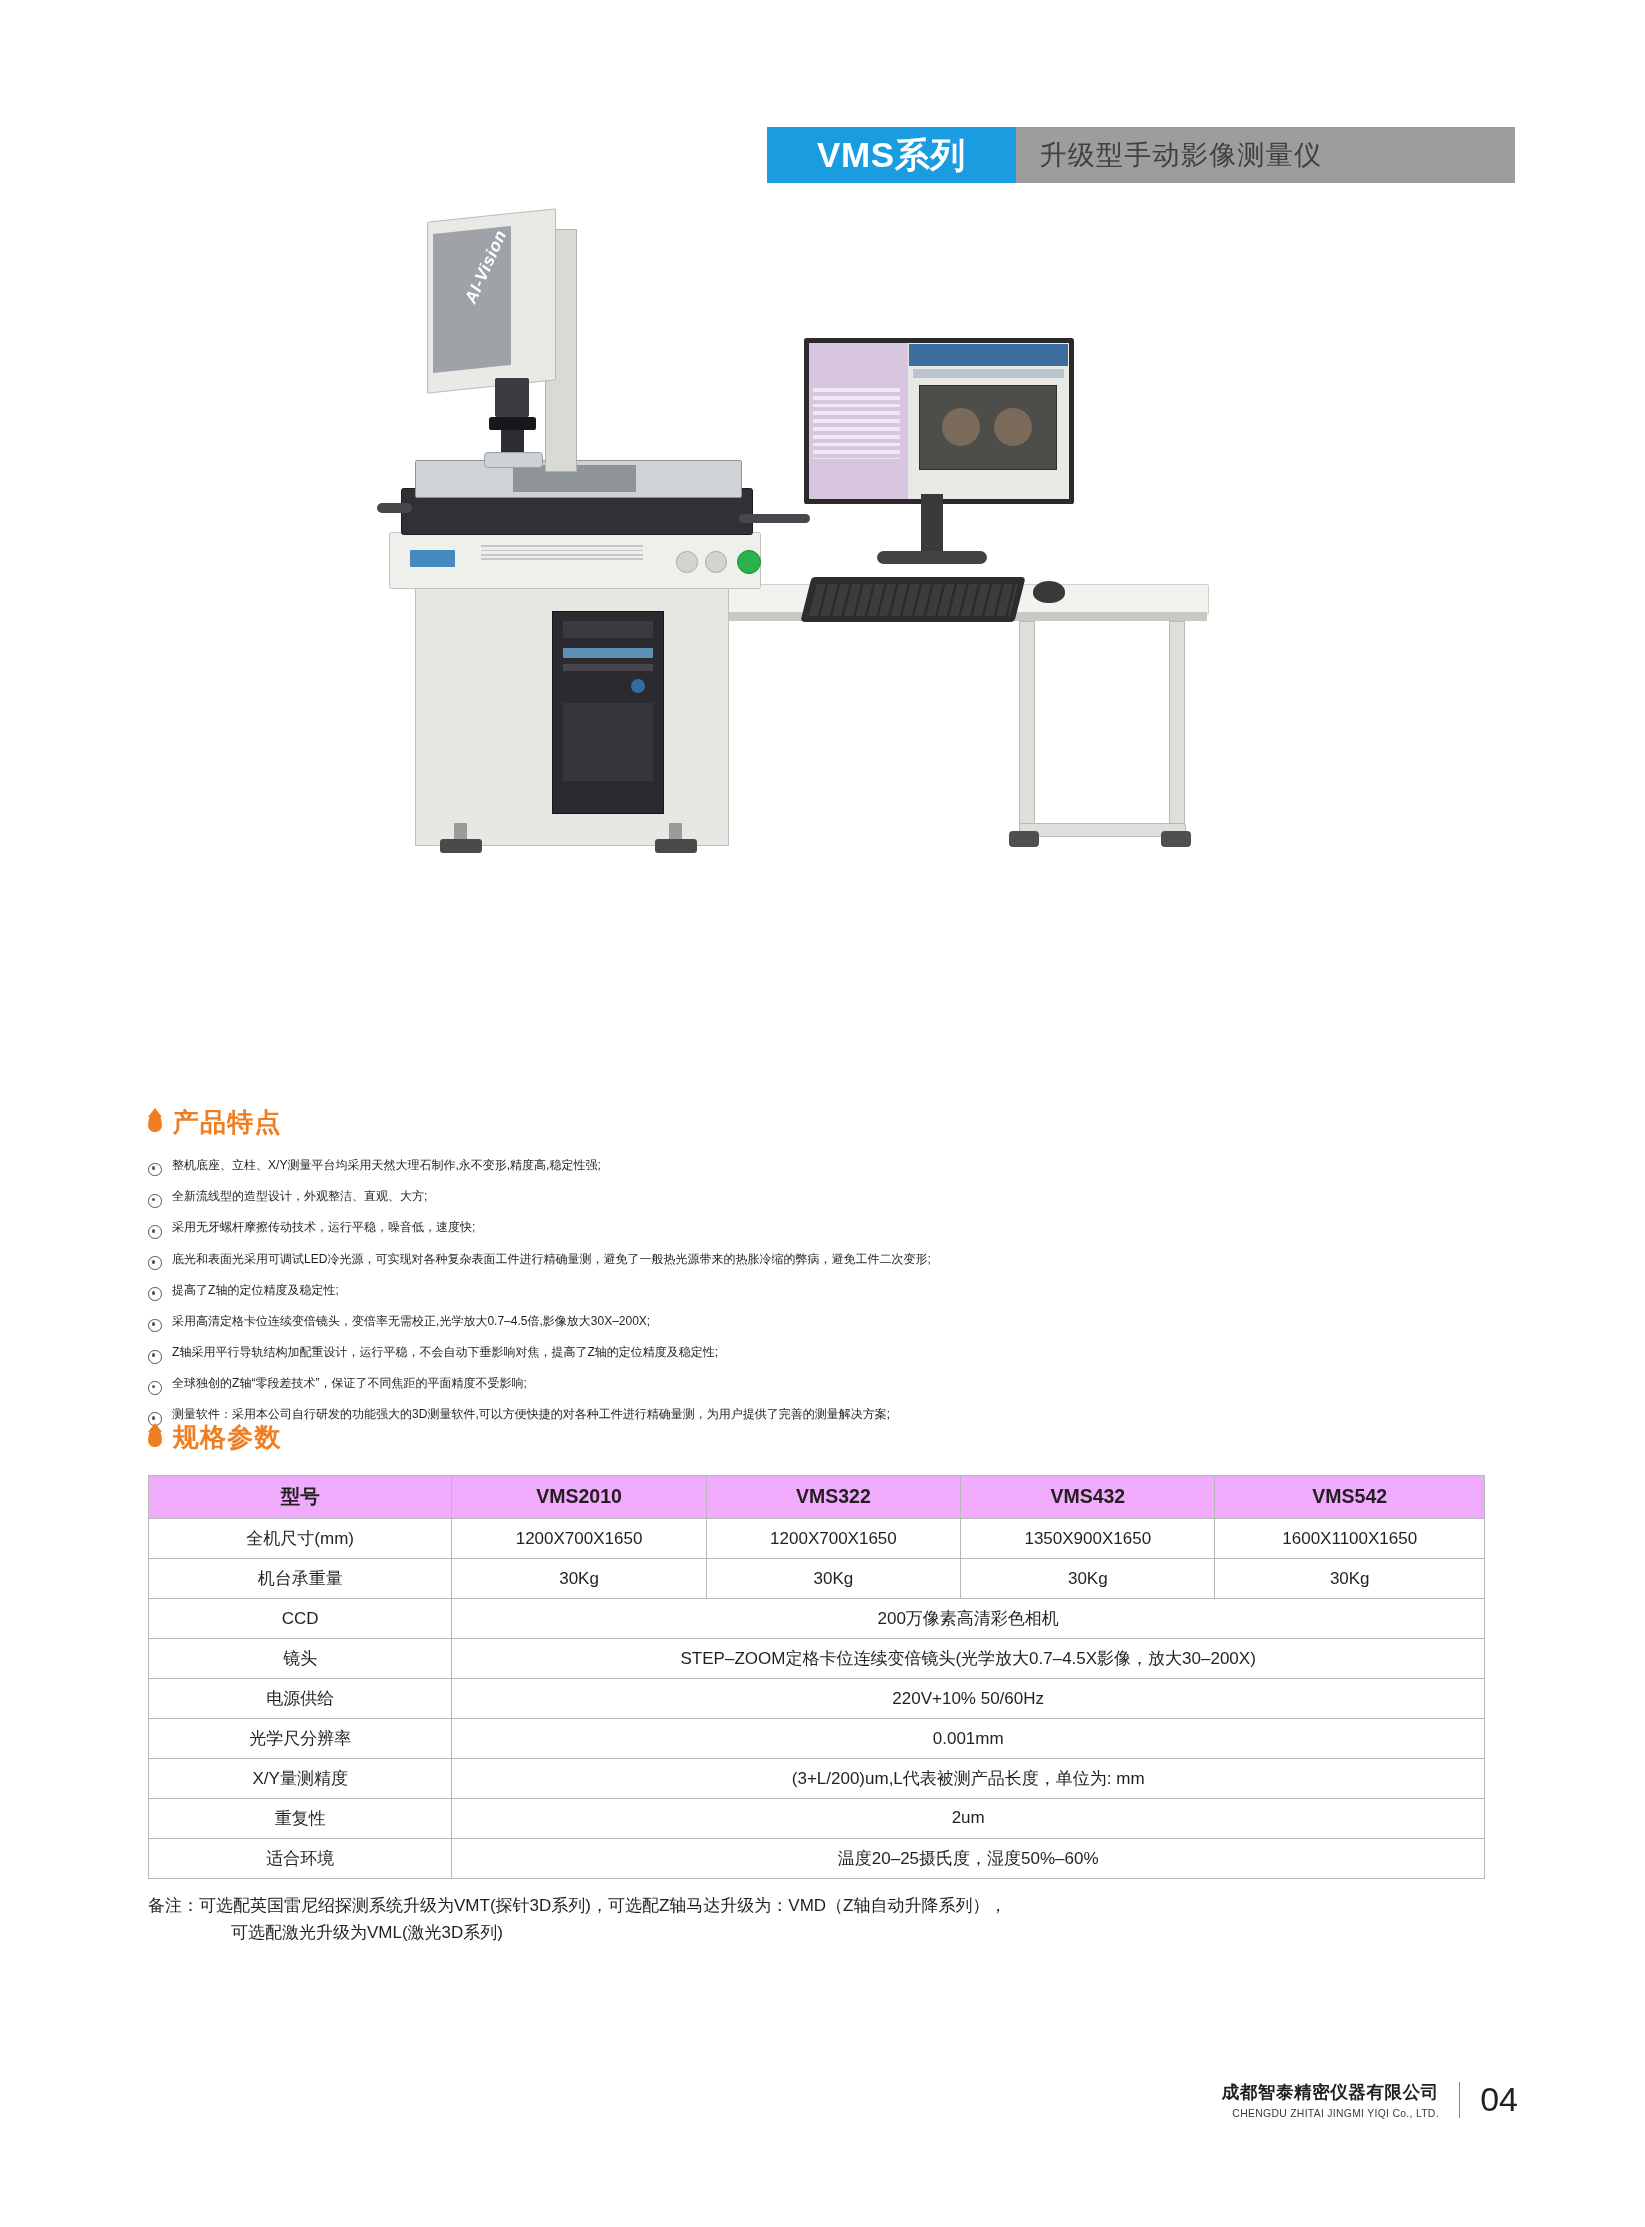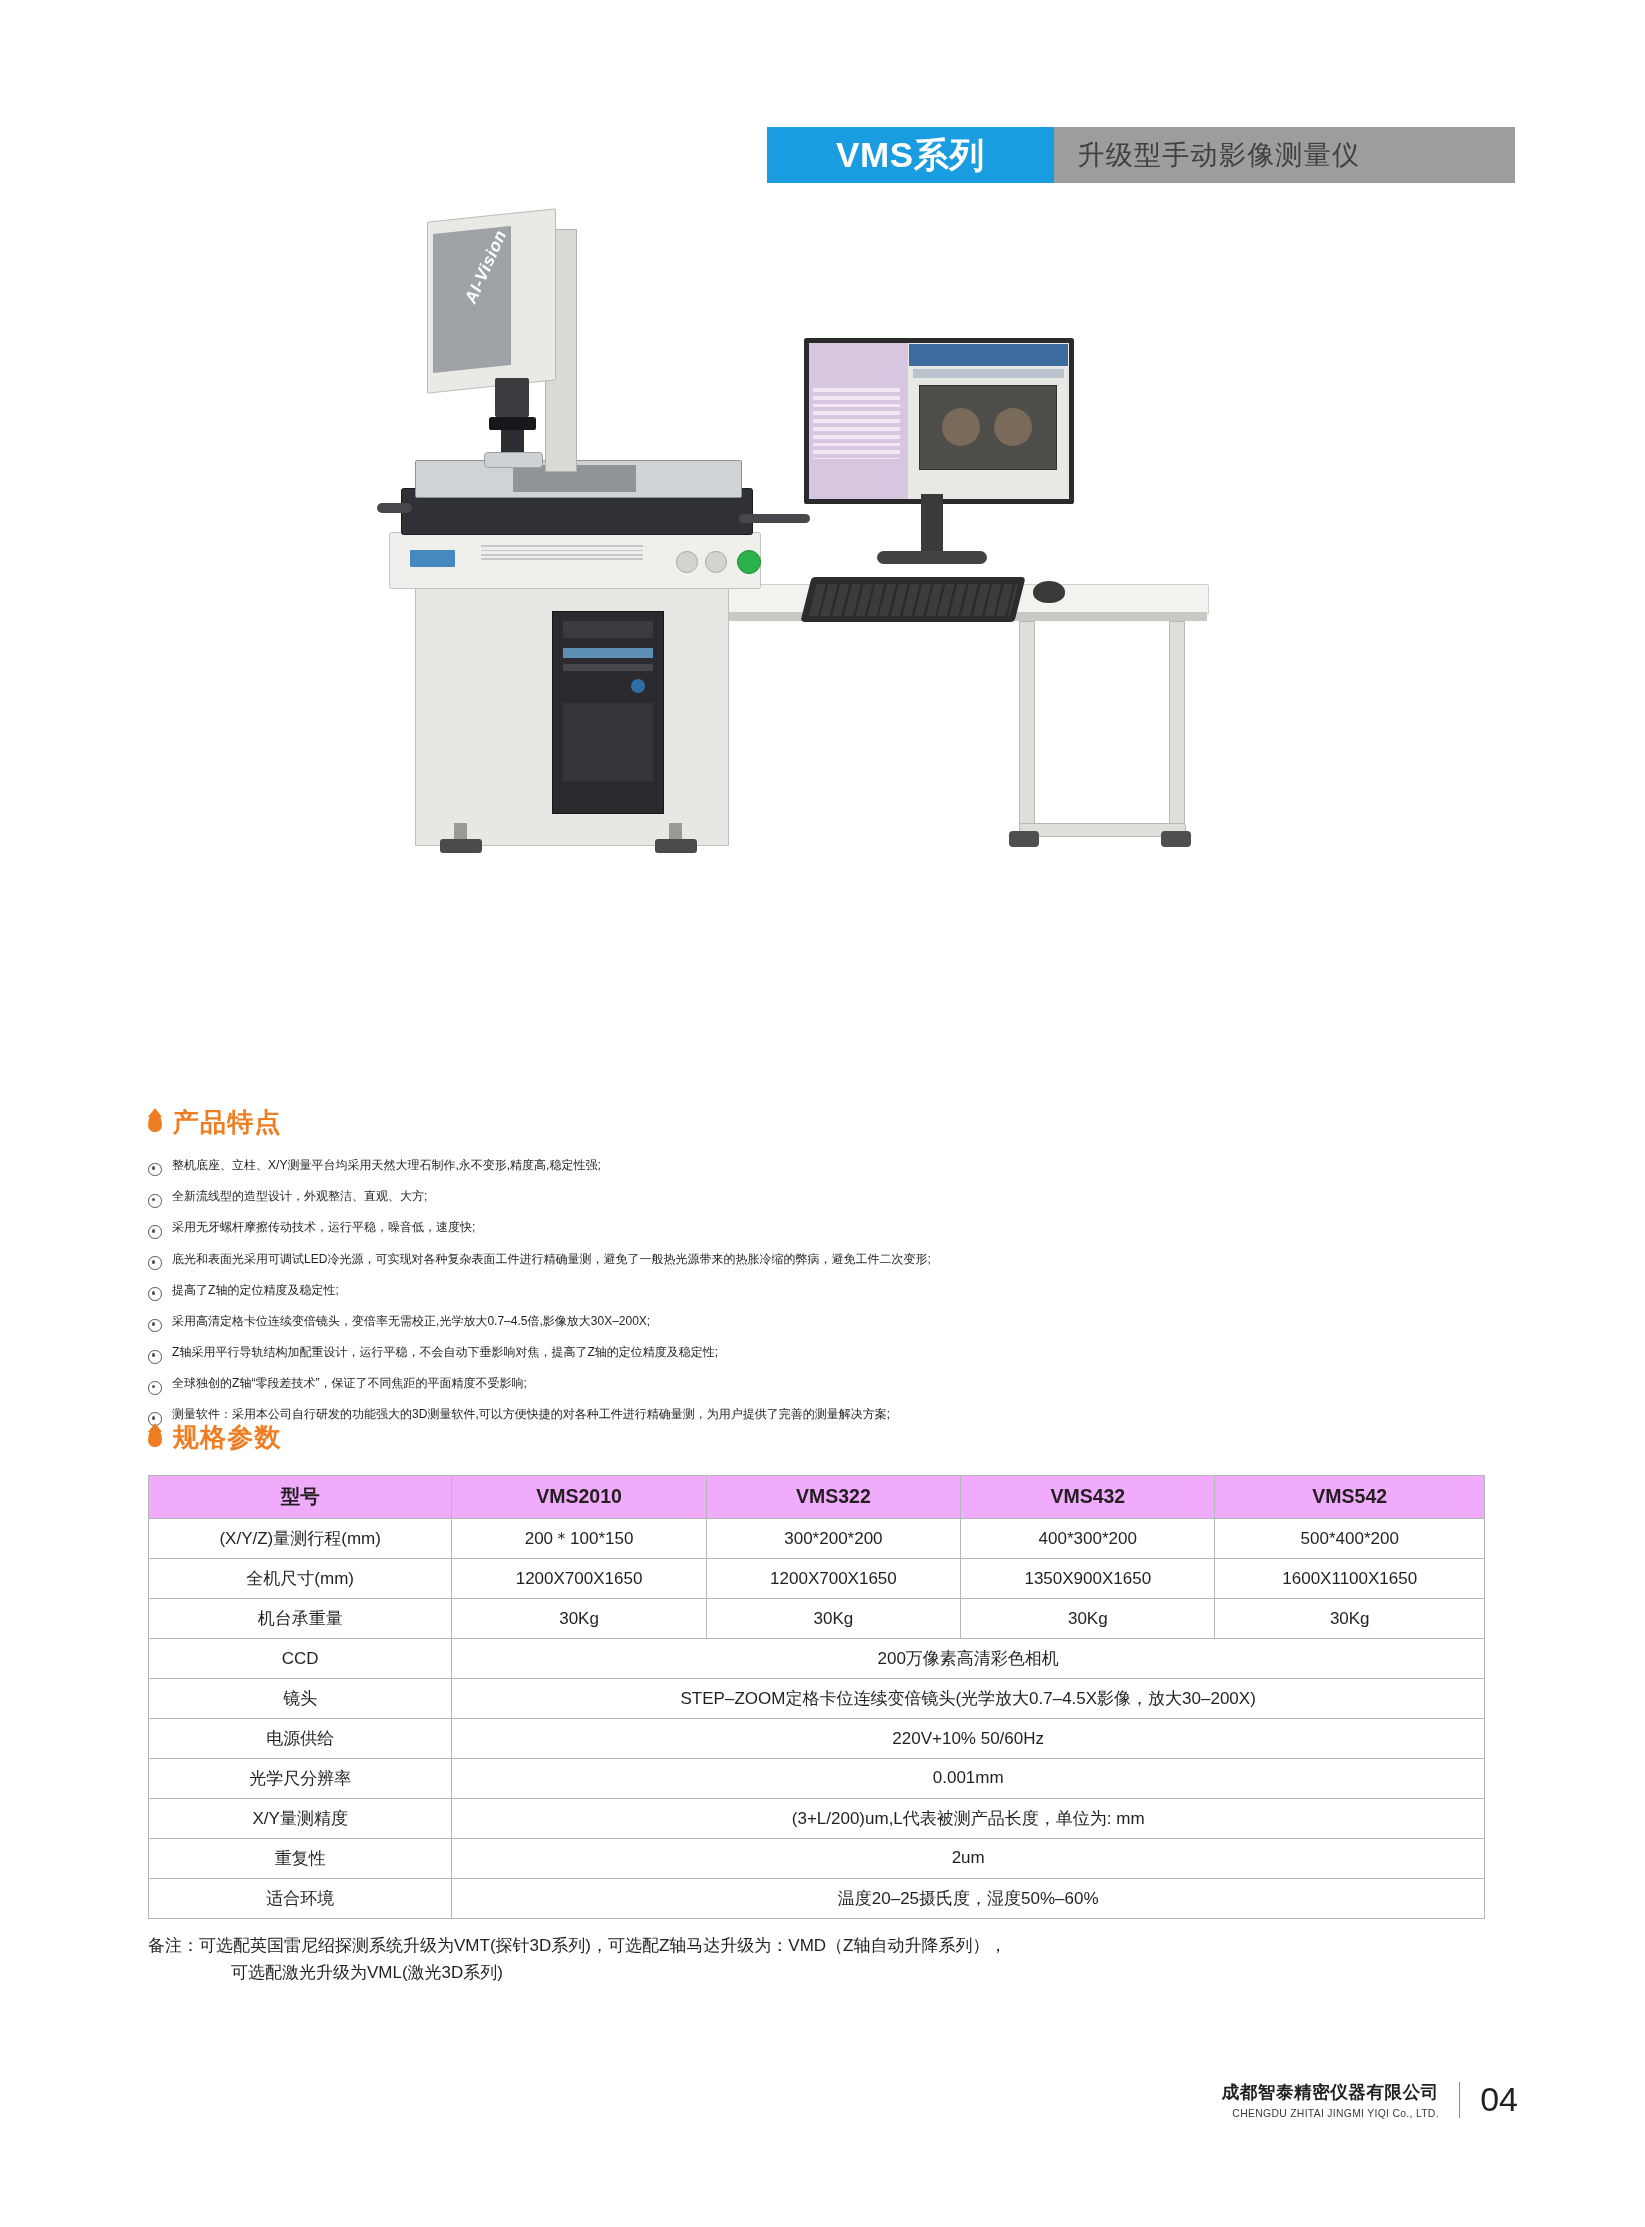--- a/index.html
+++ b/index.html
@@ -21,21 +21,21 @@
     position: absolute;
     top: 127px;
     left: 767px;
     width: 748px;
     height: 56px;
     display: flex;
     align-items: stretch;
   }
   .header-blue {
     background: #1a9de0;
-    width: 287px;
+    width: 249px;
     display: flex;
     align-items: center;
     justify-content: center;
   }
   .header-blue .title-text {
     color: #ffffff;
     font-size: 35px;
     font-weight: bold;
     letter-spacing: 0.6px;
     font-family: "Liberation Sans", sans-serif;
@@ -815,27 +815,20 @@
   <table class="spec-table">
     <tbody>
       <tr class="header-row">
         <td class="label-col">型号</td>
         <td>VMS2010</td>
         <td>VMS322</td>
         <td>VMS432</td>
         <td>VMS542</td>
       </tr>
       <tr>
-        <td class="label-col">(X/Y/Z)量测行程(mm)</td>
-        <td>200＊100*150</td>
-        <td>300*200*200</td>
-        <td>400*300*200</td>
-        <td>500*400*200</td>
-      </tr>
-      <tr>
         <td class="label-col">全机尺寸(mm)</td>
         <td>1200X700X1650</td>
         <td>1200X700X1650</td>
         <td>1350X900X1650</td>
         <td>1600X1100X1650</td>
       </tr>
       <tr>
         <td class="label-col">机台承重量</td>
         <td>30Kg</td>
         <td>30Kg</td>

